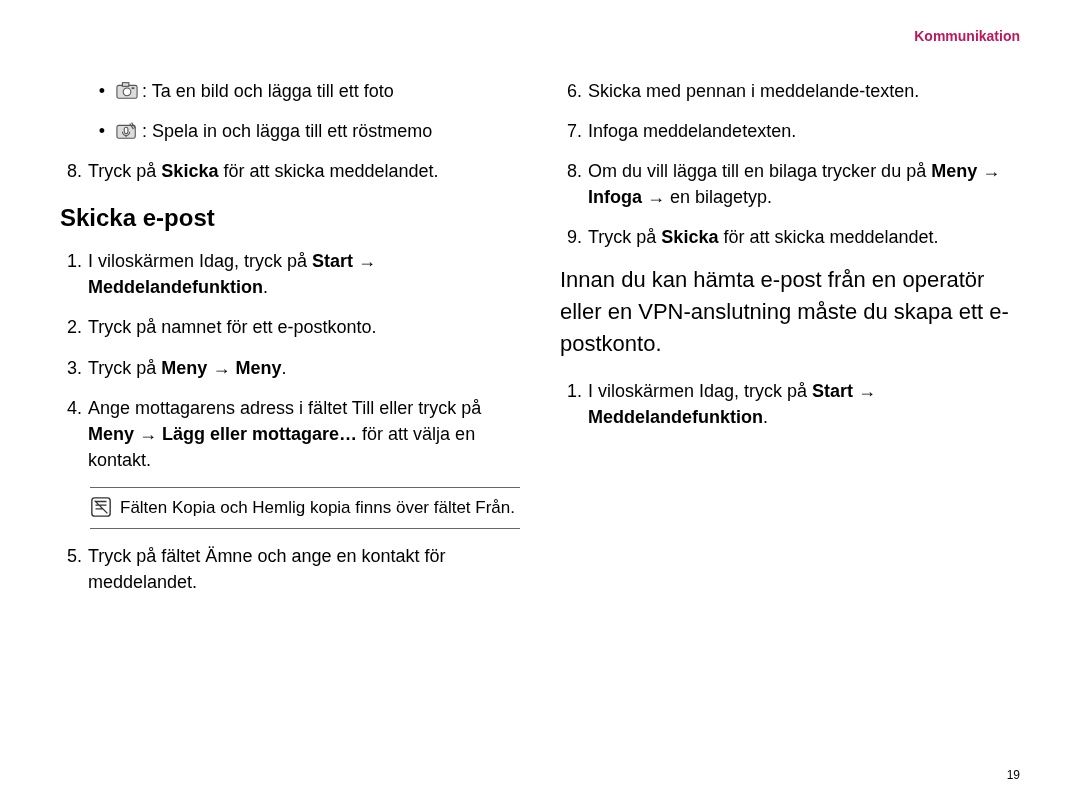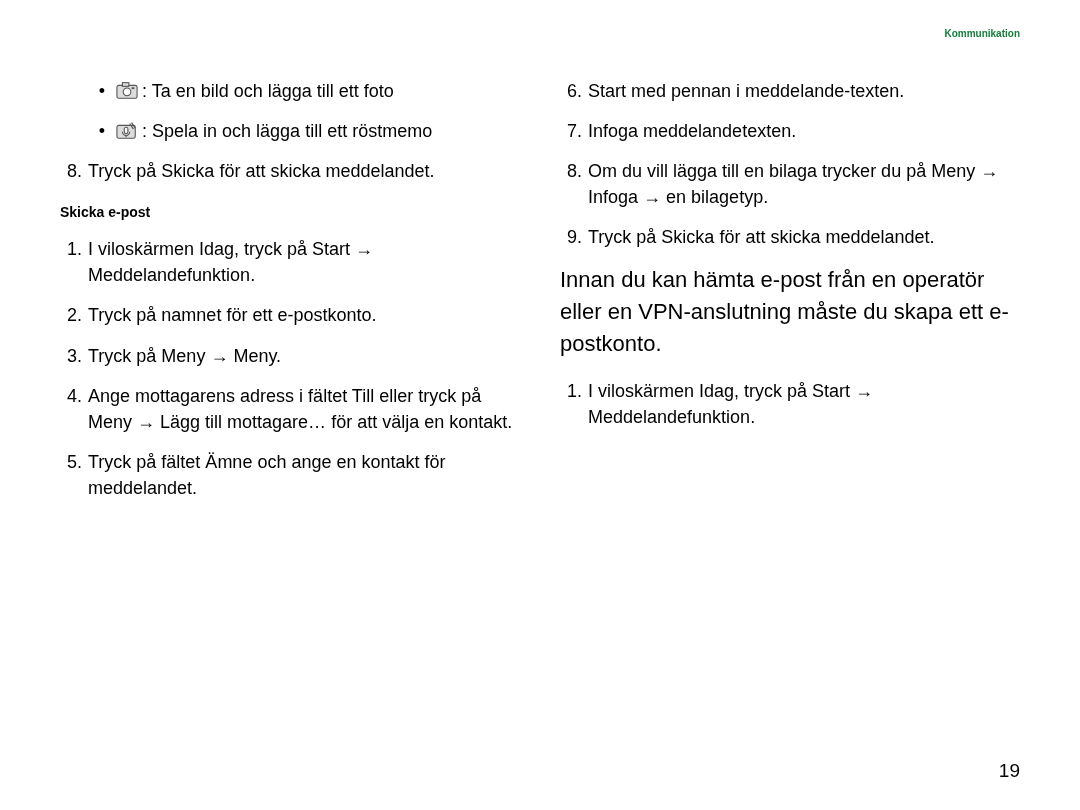--- a/index.html
+++ b/index.html
@@ -14,23 +14,23 @@
   .page {
     width: 1080px;
     height: 810px;
     padding: 28px 60px 40px 60px;
     position: relative;
   }
   .header-link {
     position: absolute;
     top: 28px;
     right: 60px;
-    color: #15803d;
+    color: #be185d;
     font-weight: bold;
-    font-size: 10px;
+    font-size: 14px;
   }
   .columns {
     display: flex;
     gap: 40px;
     margin-top: 50px;
   }
   .col {
     flex: 1;
     min-width: 0;
   }
@@ -47,33 +47,33 @@
     text-align: right;
     padding-right: 6px;
   }
   .bullet-marker {
     width: 28px;
     flex-shrink: 0;
     text-align: center;
   }
   .content { flex: 1; }
   .heading {
-    font-size: 14px;
+    font-size: 24px;
     font-weight: bold;
     margin: 20px 0 16px 0;
   }
   .icon-box {
     display: inline-block;
     width: 22px;
     height: 20px;
     vertical-align: -3px;
     margin-right: 4px;
   }
   .icon-box svg { width: 100%; height: 100%; }
-  .bold { font-weight: normal; }
+  .bold { font-weight: bold; }
   .note {
     border-top: 1px solid #666;
     border-bottom: 1px solid #666;
     padding: 8px 0 8px 0;
     margin: 6px 0 14px 30px;
     display: flex;
     align-items: flex-start;
     font-size: 17px;
     line-height: 1.4;
   }
@@ -86,21 +86,21 @@
   .note-icon svg { width: 100%; height: 100%; }
   .parablock {
     font-size: 22px;
     line-height: 1.45;
     margin-bottom: 18px;
   }
   .page-num {
     position: absolute;
     bottom: 28px;
     right: 60px;
-    font-size: 19px;
+    font-size: 12px;
   }
   .tri {
     display: inline-block;
     vertical-align: -1px;
   }
 </style>
 </head>
 <body>
 
 <div class="page">
@@ -165,37 +165,46 @@
       <div class="list-item">
         <span class="marker">3.</span>
         <span class="content">
           <span>Tryck på </span><span class="bold">Meny</span><span> → </span><span class="bold">Meny</span><span>.</span>
         </span>
       </div>
 
       <div class="list-item">
         <span class="marker">4.</span>
         <span class="content">
-          <span>Ange mottagarens adress i fältet Till eller tryck på </span><span class="bold">Meny</span><span> → </span><span class="bold">Lägg till mottagare…</span><span> för att välja en kontakt.</span>
-        </span>
-      </div>
-
+          <span>Ange mottagarens adress i fältet Till eller tryck på </span><span class="bold">Meny</span><span> → </span><span class="bold">Lägg eller mottagare…</span><span> för att välja en kontakt.</span>
+        </span>
+      </div>
+
+      <div class="note">
+        <span class="note-icon">
+          <svg viewBox="0 0 24 24">
+              <rect x="2" y="2" width="20" height="20" rx="3" fill="none" stroke="#333" stroke-width="1.5"></rect>
+              <path d="M6 6 L18 6 M6 10 L18 10 M6 14 L14 14 M5 5 L19 19" stroke="#333" stroke-width="1.4" fill="none"></path>
+            </svg>
+        </span>
+        <span>Fälten Kopia och Hemlig kopia finns över fältet Från.</span>
+      </div>
 
       <div class="list-item">
         <span class="marker">5.</span>
         <span class="content">Tryck på fältet Ämne och ange en kontakt för meddelandet.</span>
       </div>
 
     </div>
 
     <div class="col">
 
       <div class="list-item">
         <span class="marker">6.</span>
-        <span class="content">Start med pennan i meddelande-texten.</span>
+        <span class="content">Skicka med pennan i meddelande-texten.</span>
       </div>
 
       <div class="list-item">
         <span class="marker">7.</span>
         <span class="content">Infoga meddelandetexten.</span>
       </div>
 
       <div class="list-item">
         <span class="marker">8.</span>
         <span class="content">

